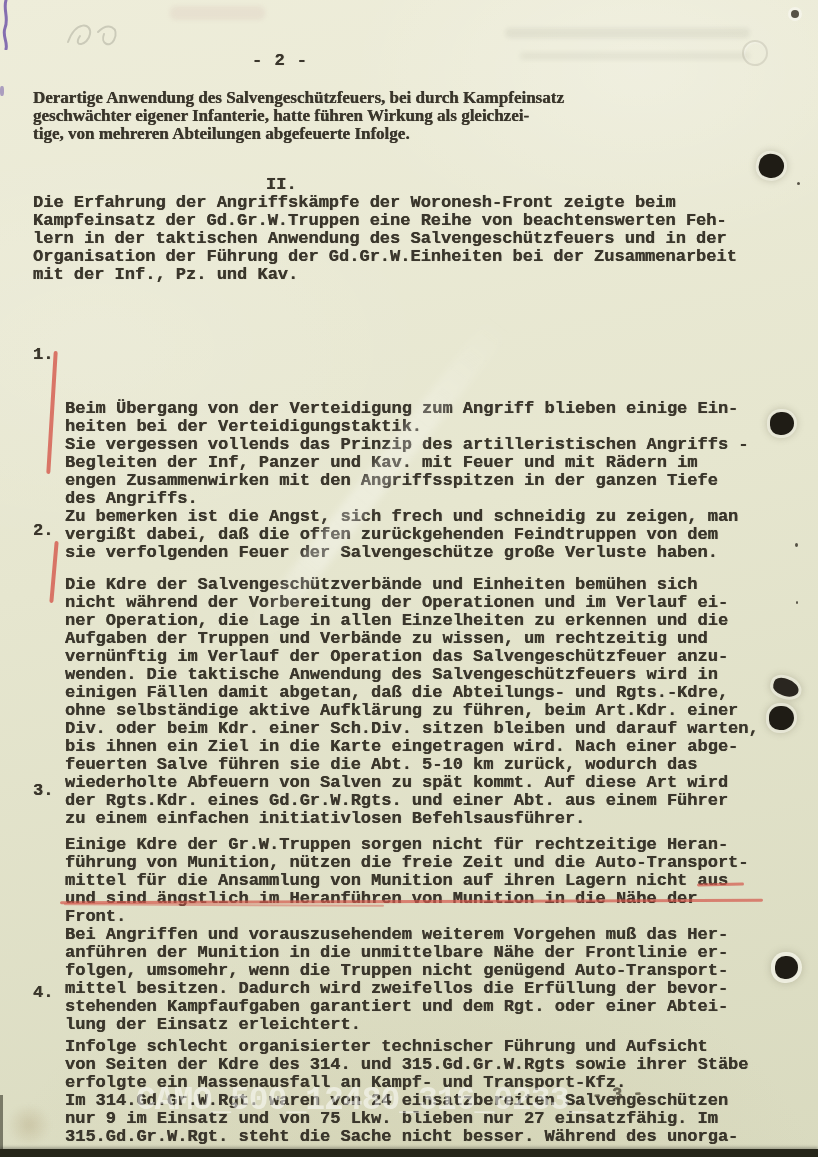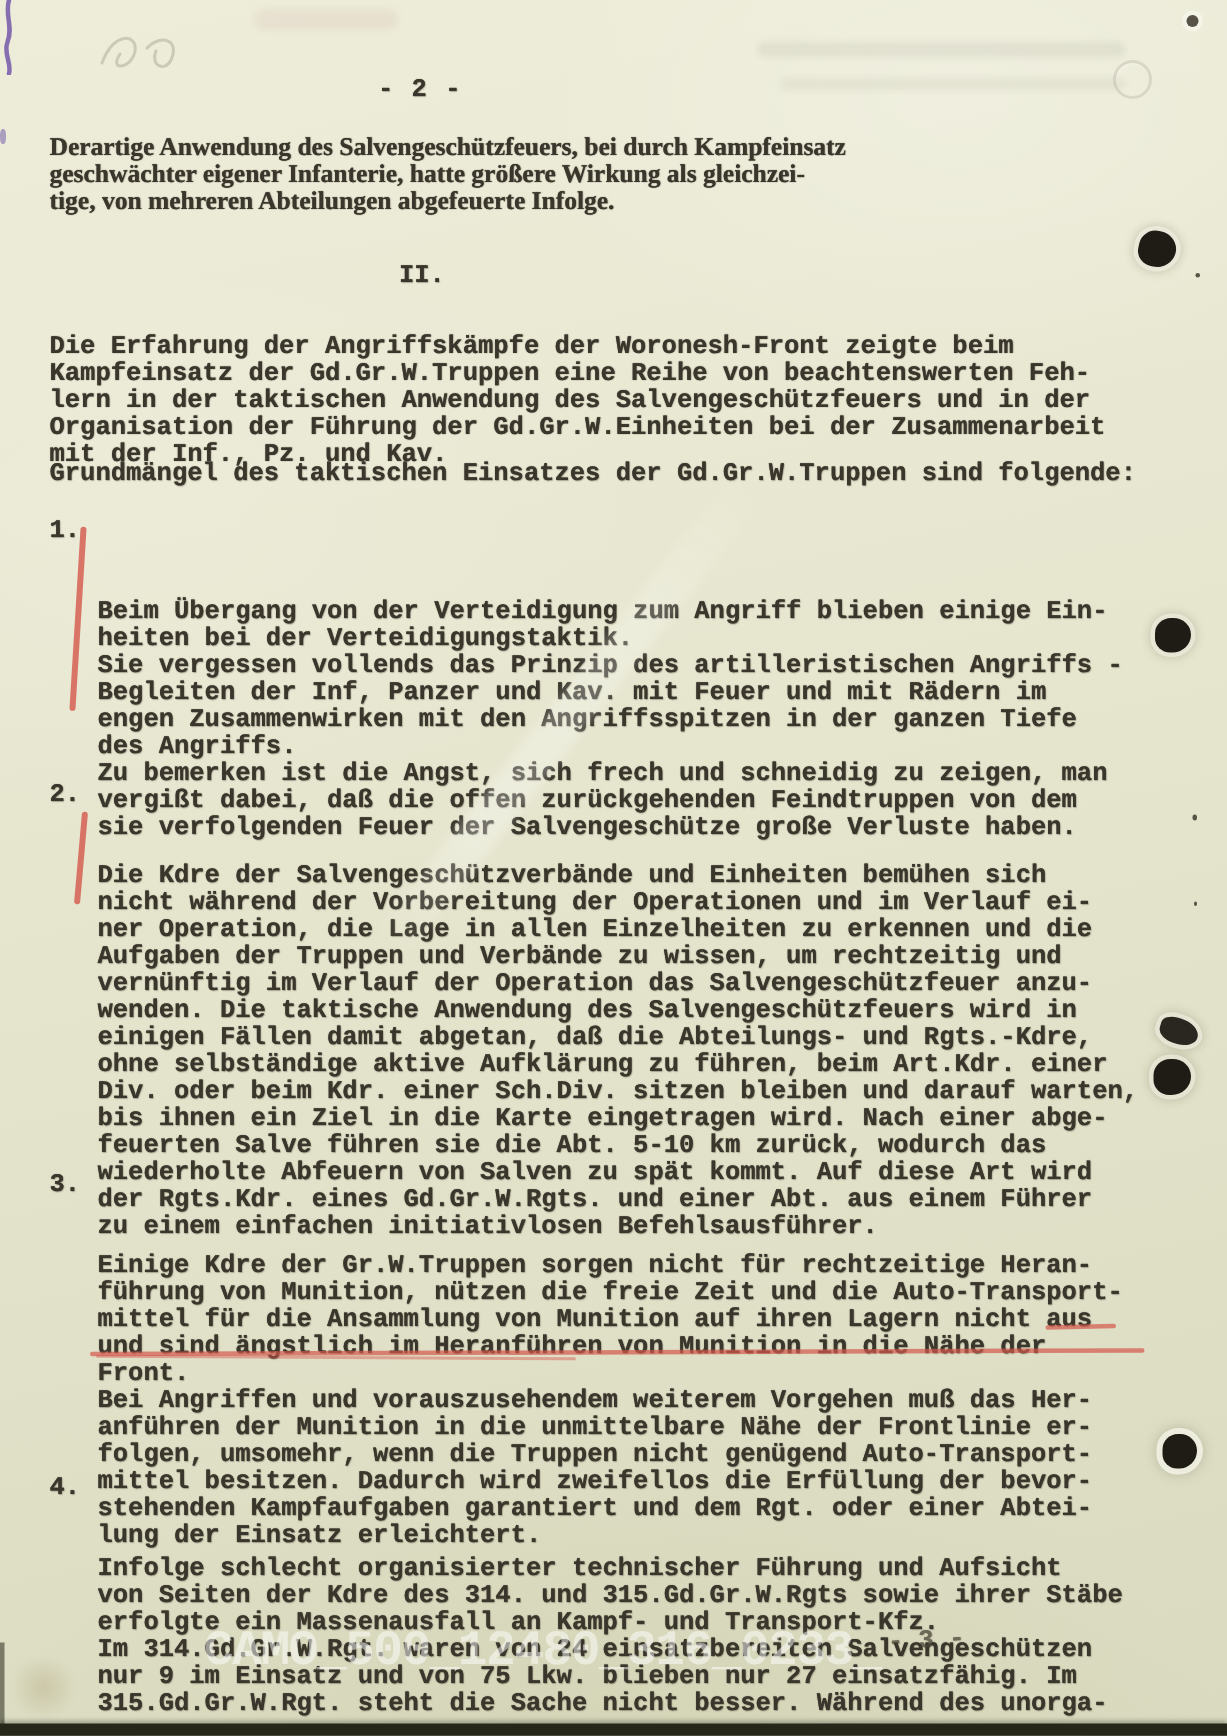--- a/index.html
+++ b/index.html
@@ -20,21 +20,21 @@
     position:absolute;
     font-family:"Liberation Mono","DejaVu Sans Mono",monospace;
     font-size:17px;line-height:18px;font-weight:bold;color:var(--ink);
     text-shadow:0 0 .6px rgba(48,42,30,.85), .5px .4px .8px rgba(48,42,30,.30);
     white-space:pre;
   }
   .line{white-space:pre;height:18px;}
   .header-page-number{left:252px;top:52px;letter-spacing:1px;}
   .intro{left:33px;top:89px;font-family:Liberation Serif, serif;}
   .section-heading{left:266px;top:176px;}
-  .section-para{left:33px;top:223px;}
+  .section-para{left:33px;top:194px;}
   .lead-in{left:33px;top:308px;}
   .list-item{left:33px;width:760px;}
   .item-number{position:absolute;left:0;top:0;}
   .item-lines{margin-left:32px;}
   
   .red-mark{position:absolute;background:var(--annotation-red);opacity:.8;border-radius:2px;}
   .red-vline-1{left:50px;top:351px;width:4px;height:123px;transform:rotate(3.5deg);}
   .red-vline-2{left:52px;top:541px;width:4px;height:62px;transform:rotate(5deg);}
   .red-underline-short{left:697px;top:883px;width:47px;height:3px;transform:rotate(-1.2deg);opacity:.7;}
   .red-underline-long{left:60px;top:900px;width:703px;height:3px;transform:rotate(-.2deg);opacity:.7;}
@@ -80,27 +80,26 @@
   .stain{position:absolute;left:5px;top:1106px;width:48px;height:38px;border-radius:50%;
          background:radial-gradient(circle, rgba(172,156,114,.35), rgba(172,156,114,0) 70%);filter:blur(2px);}
 </style>
 </head>
 <body>
 
 <div class="page">
 
   <div class="typewriter header-page-number">- 2 -</div>
 
-  <div class="typewriter intro"><div class="line">Derartige Anwendung des Salvengeschützfeuers, bei durch Kampfeinsatz</div><div class="line">geschwächter eigener Infanterie, hatte größere Wirkung als gleichzei-</div><div class="line">tige, von mehreren Abteilungen abgefeuerte Infolge.</div></div>
+  <div class="typewriter intro"><div class="line">Derartige Anwendung des Salvengeschützfeuers, bei durch Kampfeinsatz</div><div class="line">geschwächter eigener Infanterie, hatte führen Wirkung als gleichzei-</div><div class="line">tige, von mehreren Abteilungen abgefeuerte Infolge.</div></div>
 
   <div class="typewriter section-heading">II.</div>
 
   <div class="typewriter section-para"><div class="line">Die Erfahrung der Angriffskämpfe der Woronesh-Front zeigte beim</div><div class="line">Kampfeinsatz der Gd.Gr.W.Truppen eine Reihe von beachtenswerten Feh-</div><div class="line">lern in der taktischen Anwendung des Salvengeschützfeuers und in der</div><div class="line">Organisation der Führung der Gd.Gr.W.Einheiten bei der Zusammenarbeit</div><div class="line">mit der Inf., Pz. und Kav.</div></div>
 
-  <div class="typewriter lead-in">Grundmängel des taktischen Einsatzes der Gd.Gr.W.Truppen sind folgende:</div>
 
   <div class="typewriter list-item" style="top:346px;">
     <span class="item-number">1.</span>
     <div class="item-lines"><div class="line">Beim Übergang von der Verteidigung zum Angriff blieben einige Ein-</div><div class="line">heiten bei der Verteidigungstaktik.</div><div class="line">Sie vergessen vollends das Prinzip des artilleristischen Angriffs -</div><div class="line">Begleiten der Inf, Panzer und Kav. mit Feuer und mit Rädern im</div><div class="line">engen Zusammenwirken mit den Angriffsspitzen in der ganzen Tiefe</div><div class="line">des Angriffs.</div><div class="line">Zu bemerken ist die Angst, sich frech und schneidig zu zeigen, man</div><div class="line">vergißt dabei, daß die offen zurückgehenden Feindtruppen von dem</div><div class="line">sie verfolgenden Feuer der Salvengeschütze große Verluste haben.</div></div>
   </div>
 
   <div class="typewriter list-item" style="top:522px;">
     <span class="item-number">2.</span>
     <div class="item-lines"><div class="line">Die Kdre der Salvengeschützverbände und Einheiten bemühen sich</div><div class="line">nicht während der Vorbereitung der Operationen und im Verlauf ei-</div><div class="line">ner Operation, die Lage in allen Einzelheiten zu erkennen und die</div><div class="line">Aufgaben der Truppen und Verbände zu wissen, um rechtzeitig und</div><div class="line">vernünftig im Verlauf der Operation das Salvengeschützfeuer anzu-</div><div class="line">wenden. Die taktische Anwendung des Salvengeschützfeuers wird in</div><div class="line">einigen Fällen damit abgetan, daß die Abteilungs- und Rgts.-Kdre,</div><div class="line">ohne selbständige aktive Aufklärung zu führen, beim Art.Kdr. einer</div><div class="line">Div. oder beim Kdr. einer Sch.Div. sitzen bleiben und darauf warten,</div><div class="line">bis ihnen ein Ziel in die Karte eingetragen wird. Nach einer abge-</div><div class="line">feuerten Salve führen sie die Abt. 5-10 km zurück, wodurch das</div><div class="line">wiederholte Abfeuern von Salven zu spät kommt. Auf diese Art wird</div><div class="line">der Rgts.Kdr. eines Gd.Gr.W.Rgts. und einer Abt. aus einem Führer</div><div class="line">zu einem einfachen initiativlosen Befehlsausführer.</div></div>
   </div>

